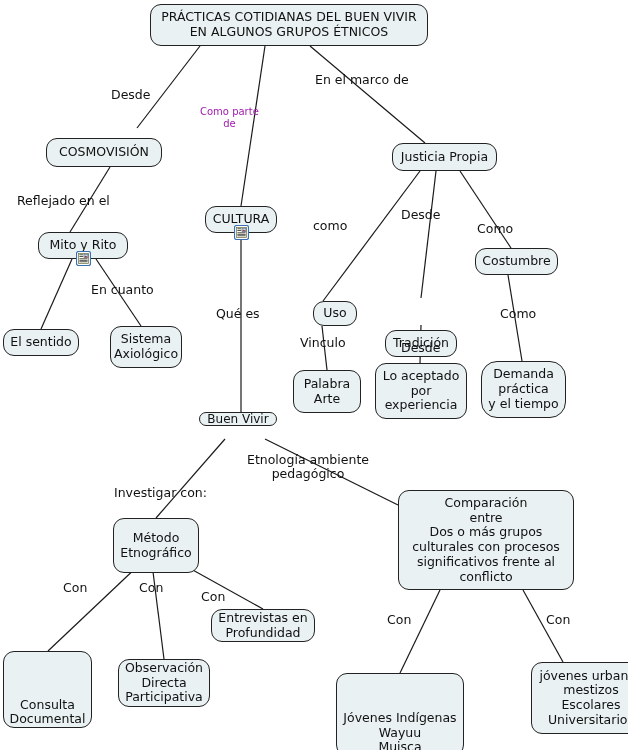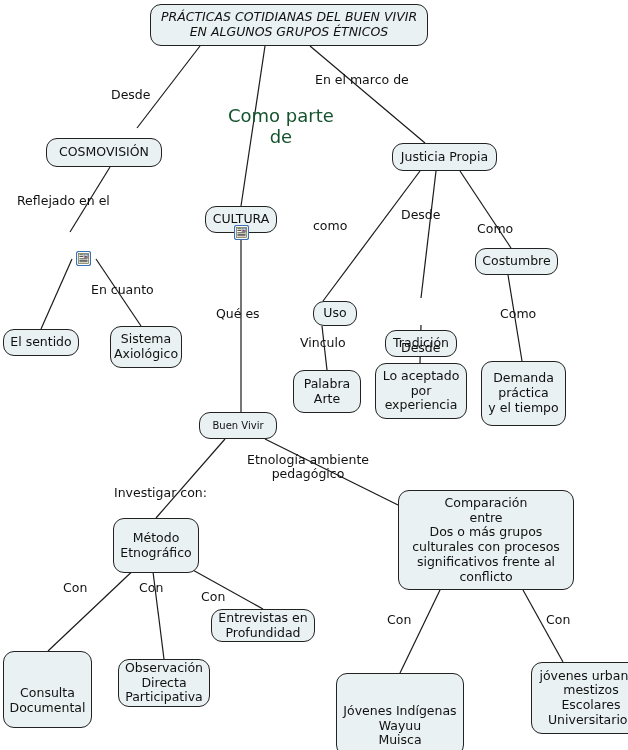--- a/index.html
+++ b/index.html
@@ -34,21 +34,21 @@
     display: flex;
     align-items: center;
     justify-content: center;
     text-align: center;
     color: #111111;
     line-height: 1.18;
     white-space: pre-line;
     z-index: 2;
   }
   .node.top-text {
-    align-items: center;
+    align-items: flex-end;
     padding-top: 23px;
   }
   .label {
     position: absolute;
     color: #111111;
     text-align: center;
     white-space: pre-line;
     line-height: 1.15;
     background: transparent;
     z-index: 3;
@@ -79,23 +79,24 @@
       <line x1="420" y1="363" x2="421" y2="325" stroke="#1a1a1a" stroke-width="1.2"></line>
       <line x1="522" y1="361" x2="508" y2="275" stroke="#1a1a1a" stroke-width="1.2"></line>
       <line x1="156" y1="518" x2="225" y2="439" stroke="#1a1a1a" stroke-width="1.2"></line>
       <line x1="398" y1="505" x2="265" y2="439" stroke="#1a1a1a" stroke-width="1.2"></line>
       <line x1="48" y1="651" x2="140" y2="564" stroke="#1a1a1a" stroke-width="1.2"></line>
       <line x1="164" y1="659" x2="152" y2="564" stroke="#1a1a1a" stroke-width="1.2"></line>
       <line x1="263" y1="609" x2="182" y2="564" stroke="#1a1a1a" stroke-width="1.2"></line>
       <line x1="400" y1="673" x2="440" y2="590" stroke="#1a1a1a" stroke-width="1.2"></line>
       <line x1="563" y1="662" x2="523" y2="590" stroke="#1a1a1a" stroke-width="1.2"></line>
     </svg>
-<div class="node" style="left: 150px; top: 4px; width: 278px; height: 42px; font-size: 12.5px; background: rgb(233, 241, 243); border-color: rgb(34, 34, 34); color: rgb(17, 17, 17); font-style: italic;"><span>PRÁCTICAS COTIDIANAS DEL BUEN VIVIR
+<div class="node" style="left: 150px; top: 4px; width: 278px; height: 42px; font-size: 12.5px; background: rgb(233, 241, 243); border-color: rgb(34, 34, 34); color: rgb(17, 17, 17);"><span>PRÁCTICAS COTIDIANAS DEL BUEN VIVIR
 EN ALGUNOS GRUPOS ÉTNICOS</span></div>
     <div class="node" style="left: 46px; top: 138px; width: 116px; height: 29px; font-size: 12.5px; background: rgb(233, 241, 243); border-color: rgb(34, 34, 34); color: rgb(17, 17, 17);"><span>COSMOVISIÓN</span></div>
+    <div class="node" style="left: 38px; top: 232px; width: 90px; height: 27px; font-size: 12.5px; background: rgb(233, 241, 243); border-color: rgb(34, 34, 34); color: rgb(17, 17, 17);"><span>Mito y Rito</span></div>
     <span class="node-icon" style="position: absolute; left: 75.5px; top: 251px;"><svg viewBox="0 0 15 15" xmlns="http://www.w3.org/2000/svg">
         <rect x="0.5" y="0.5" width="14" height="14" rx="2" fill="#ffffff" stroke="#3b6fb5" stroke-width="1.2"></rect>
         <rect x="2.5" y="2.5" width="10" height="10" fill="#fdfdf2" stroke="#6a6a3a" stroke-width="0.7"></rect>
         <rect x="8" y="3.2" width="4" height="3.4" fill="#c8d8ec" stroke="#44607f" stroke-width="0.6"></rect>
         <path d="M8.3 6.2 L9.4 4.6 L10.2 5.6 L10.9 4.9 L11.7 6.2 Z" fill="#9a3030"></path>
         <g fill="#2a2a2a">
           <rect x="3.4" y="3.4" width="3.8" height="0.8"></rect>
           <rect x="3.4" y="5" width="3.8" height="0.8"></rect>
           <rect x="3.4" y="7.4" width="8.2" height="0.8"></rect>
           <rect x="3.4" y="8.9" width="8.2" height="0.8"></rect>
@@ -112,31 +113,31 @@
         <rect x="8" y="3.2" width="4" height="3.4" fill="#c8d8ec" stroke="#44607f" stroke-width="0.6"></rect>
         <path d="M8.3 6.2 L9.4 4.6 L10.2 5.6 L10.9 4.9 L11.7 6.2 Z" fill="#9a3030"></path>
         <g fill="#2a2a2a">
           <rect x="3.4" y="3.4" width="3.8" height="0.8"></rect>
           <rect x="3.4" y="5" width="3.8" height="0.8"></rect>
           <rect x="3.4" y="7.4" width="8.2" height="0.8"></rect>
           <rect x="3.4" y="8.9" width="8.2" height="0.8"></rect>
           <rect x="3.4" y="10.4" width="8.2" height="0.8"></rect>
         </g>
       </svg></span>
-    <div class="node" style="left: 199px; top: 412px; width: 78px; height: 27px; font-size: 10px; background: rgb(233, 241, 243); border-color: rgb(34, 34, 34); color: rgb(17, 17, 17);"><span>Buen Vivir</span></div>
+    <div class="node" style="left: 199px; top: 412px; width: 78px; height: 14px; font-size: 12px; background: rgb(233, 241, 243); border-color: rgb(34, 34, 34); color: rgb(17, 17, 17);"><span>Buen Vivir</span></div>
     <div class="node" style="left: 392px; top: 143px; width: 105px; height: 28px; font-size: 12.5px; background: rgb(233, 241, 243); border-color: rgb(34, 34, 34); color: rgb(17, 17, 17);"><span>Justicia Propia</span></div>
     <div class="node" style="left: 301px; top: 301px; width: 44px; height: 25px; font-size: 12.5px; background: rgb(233, 241, 243); border-color: rgb(34, 34, 34); color: rgb(17, 17, 17); margin-left: 12px;"><span>Uso</span></div>
     <div class="node" style="left: 293px; top: 370px; width: 68px; height: 43px; font-size: 12.5px; background: rgb(233, 241, 243); border-color: rgb(34, 34, 34); color: rgb(17, 17, 17);"><span>Palabra
 Arte</span></div>
     <div class="node" style="left: 385px; top: 298px; width: 72px; height: 27px; font-size: 12.5px; background: rgb(233, 241, 243); border-color: rgb(34, 34, 34); color: rgb(17, 17, 17); margin-top: 32px;"><span>Tradición</span></div>
     <div class="node" style="left: 375px; top: 363px; width: 92px; height: 56px; font-size: 12.5px; background: rgb(233, 241, 243); border-color: rgb(34, 34, 34); color: rgb(17, 17, 17);"><span>Lo aceptado
 por
 experiencia</span></div>
     <div class="node" style="left: 475px; top: 248px; width: 83px; height: 27px; font-size: 12.5px; background: rgb(233, 241, 243); border-color: rgb(34, 34, 34); color: rgb(17, 17, 17);"><span>Costumbre</span></div>
-    <div class="node" style="left: 481px; top: 361px; width: 85px; height: 65px; font-size: 12.5px; background: rgb(233, 241, 243); border-color: rgb(34, 34, 34); color: rgb(17, 17, 17);"><span>Demanda
+    <div class="node" style="left: 481px; top: 361px; width: 85px; height: 57px; font-size: 12.5px; background: rgb(233, 241, 243); border-color: rgb(34, 34, 34); color: rgb(17, 17, 17); border-radius: 16px;"><span>Demanda
 práctica
 y el tiempo</span></div>
     <div class="node" style="left: 113px; top: 518px; width: 86px; height: 55px; font-size: 12.5px; background: rgb(233, 241, 243); border-color: rgb(34, 34, 34); color: rgb(17, 17, 17);"><span>Método
 Etnográfico</span></div>
     <div class="node top-text" style="left: 3px; top: 651px; width: 89px; height: 77px; font-size: 12.5px; background: rgb(233, 241, 243); border-color: rgb(34, 34, 34); color: rgb(17, 17, 17);"><span>Consulta
 Documental</span></div>
     <div class="node" style="left: 118px; top: 659px; width: 92px; height: 48px; font-size: 12.5px; background: rgb(233, 241, 243); border-color: rgb(34, 34, 34); color: rgb(17, 17, 17);"><span>Observación
 Directa
 Participativa</span></div>
     <div class="node" style="left: 211px; top: 609px; width: 104px; height: 33px; font-size: 12.5px; background: rgb(233, 241, 243); border-color: rgb(34, 34, 34); color: rgb(17, 17, 17);"><span>Entrevistas en
@@ -148,21 +149,21 @@
 significativos frente al
 conflicto</span></div>
     <div class="node top-text" style="left: 336px; top: 673px; width: 128px; height: 83px; font-size: 12.5px; background: rgb(233, 241, 243); border-color: rgb(34, 34, 34); color: rgb(17, 17, 17);"><span>Jóvenes Indígenas
 Wayuu
 Muisca</span></div>
     <div class="node" style="left: 503px; top: 662px; width: 120px; height: 72px; font-size: 12.5px; background: rgb(233, 241, 243); border-color: rgb(34, 34, 34); color: rgb(17, 17, 17); margin-left: 28px;"><span>jóvenes urbanos
 mestizos
 Escolares
 Universitarios</span></div>
     <div class="label" style="left: 111px; top: 88px; font-size: 12.5px; color: rgb(17, 17, 17);">Desde</div>
-    <div class="label" style="left: 228px; top: 106px; font-size: 18px; color: #14532d;">Como parte
+    <div class="label" style="left: 200px; top: 106px; font-size: 10px; color: #a21caf;">Como parte
 de</div>
     <div class="label" style="left: 315px; top: 73px; font-size: 12.5px; color: rgb(17, 17, 17);">En el marco de</div>
     <div class="label" style="left: 17px; top: 194px; font-size: 12.5px; color: rgb(17, 17, 17);">Reflejado en el</div>
     <div class="label" style="left: 91px; top: 283px; font-size: 12.5px; color: rgb(17, 17, 17);">En cuanto</div>
     <div class="label" style="left: 216px; top: 307px; font-size: 12.5px; color: rgb(17, 17, 17);">Qué es</div>
     <div class="label" style="left: 313px; top: 219px; font-size: 12.5px; color: rgb(17, 17, 17);">como</div>
     <div class="label" style="left: 401px; top: 208px; font-size: 12.5px; color: rgb(17, 17, 17);">Desde</div>
     <div class="label" style="left: 477px; top: 222px; font-size: 12.5px; color: rgb(17, 17, 17);">Como</div>
     <div class="label" style="left: 300px; top: 336px; font-size: 12.5px; color: rgb(17, 17, 17);">Vinculo</div>
     <div class="label" style="left: 401px; top: 341px; font-size: 12.5px; color: rgb(17, 17, 17);">Desde</div>

